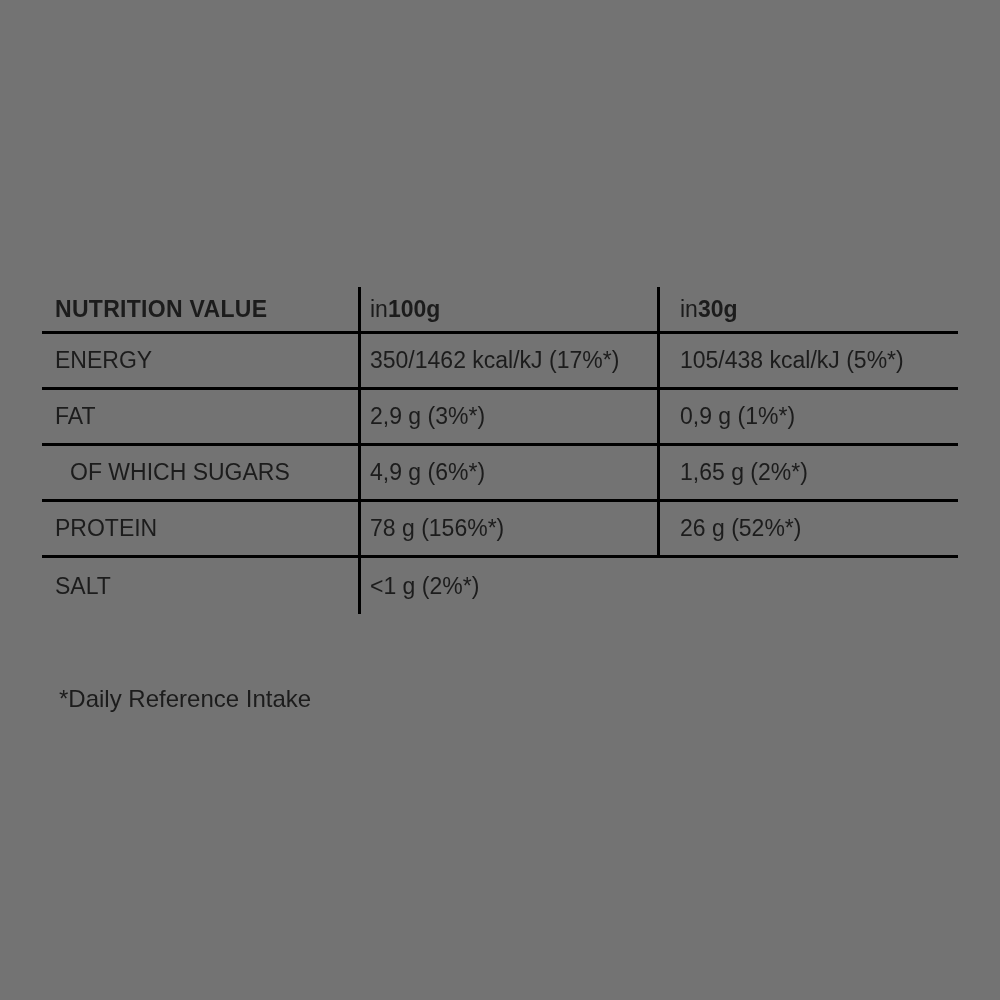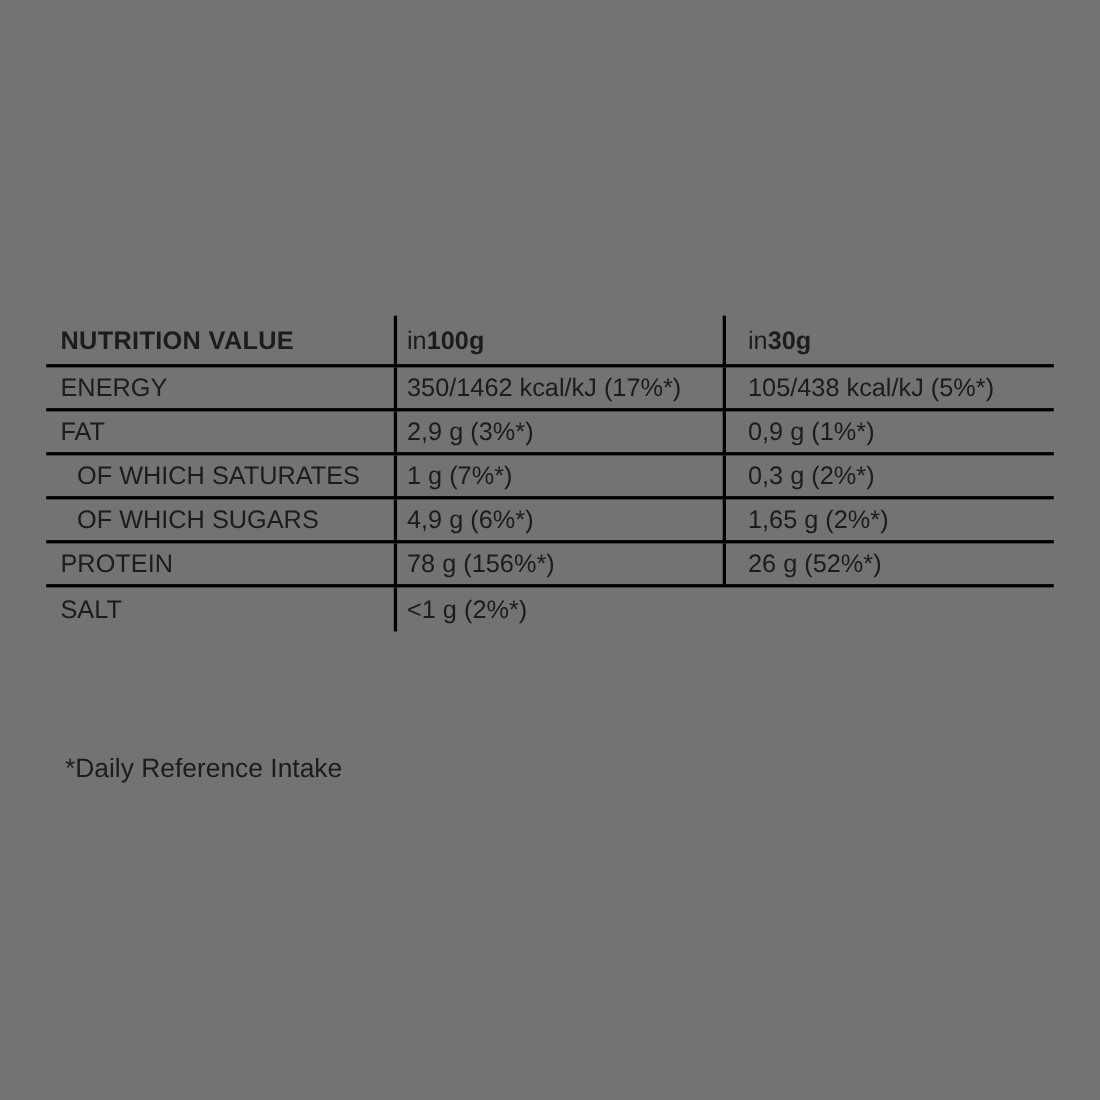--- a/index.html
+++ b/index.html
@@ -20,21 +20,21 @@
   }
   .nutrition-table {
     position: absolute;
     left: 42px;
     top: 287px;
     width: 916px;
   }
   .row {
     display: flex;
     align-items: stretch;
-    height: 40px;
+    height: 56px;
     box-sizing: border-box;
     border-bottom: 3px solid #000000;
   }
   .row.header-row {
     height: 47px;
   }
   .row.last-row {
     border-bottom: none;
   }
   .cell {
@@ -108,27 +108,20 @@
     </div>
 
     <div class="row">
       <div class="cell c1">
         <span class="row-label">FAT</span>
       </div>
       <div class="cell c2">2,9 g (3%*)</div>
       <div class="cell c3">0,9 g (1%*)</div>
     </div>
 
-    <div class="row indent">
-      <div class="cell c1">
-        <span class="row-label">OF WHICH SATURATES</span>
-      </div>
-      <div class="cell c2">1 g (7%*)</div>
-      <div class="cell c3">0,3 g (2%*)</div>
-    </div>
 
 
     <div class="row indent">
       <div class="cell c1">
         <span class="row-label">OF WHICH SUGARS</span>
       </div>
       <div class="cell c2">4,9 g (6%*)</div>
       <div class="cell c3">1,65 g (2%*)</div>
     </div>
 

